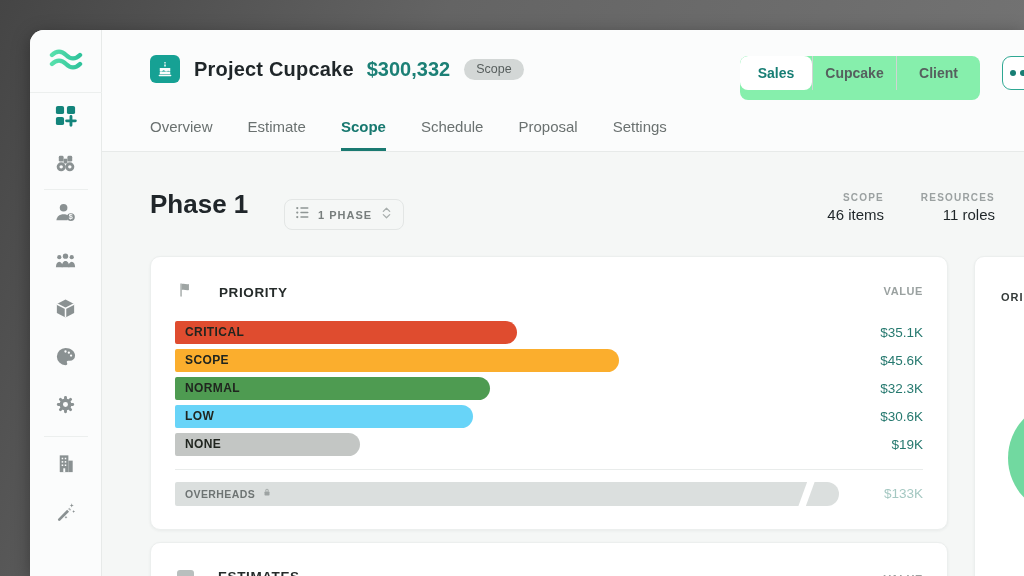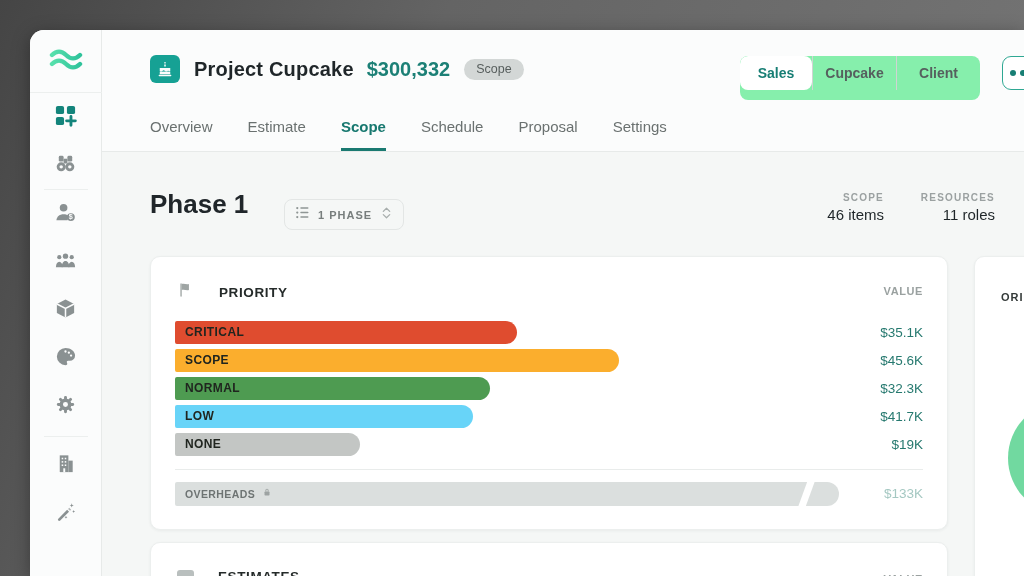--- a/index.html
+++ b/index.html
@@ -342,21 +342,21 @@
             <span class="bar-value">$45.6K</span>
           </div>
           <div class="prio-row">
             <div class="bar" style="width: 315px; background: rgb(78, 155, 81);"></div>
             <span class="bar-label">NORMAL</span>
             <span class="bar-value">$32.3K</span>
           </div>
           <div class="prio-row">
             <div class="bar" style="width: 298px; background: rgb(104, 212, 248);"></div>
             <span class="bar-label">LOW</span>
-            <span class="bar-value">$41.7K</span>
+            <span class="bar-value">$30.6K</span>
           </div>
           <div class="prio-row">
             <div class="bar" style="width: 185px; background: rgb(195, 198, 196);"></div>
             <span class="bar-label">NONE</span>
             <span class="bar-value">$19K</span>
           </div>
         </div>
 
         <div class="prio-divider"></div>
 

